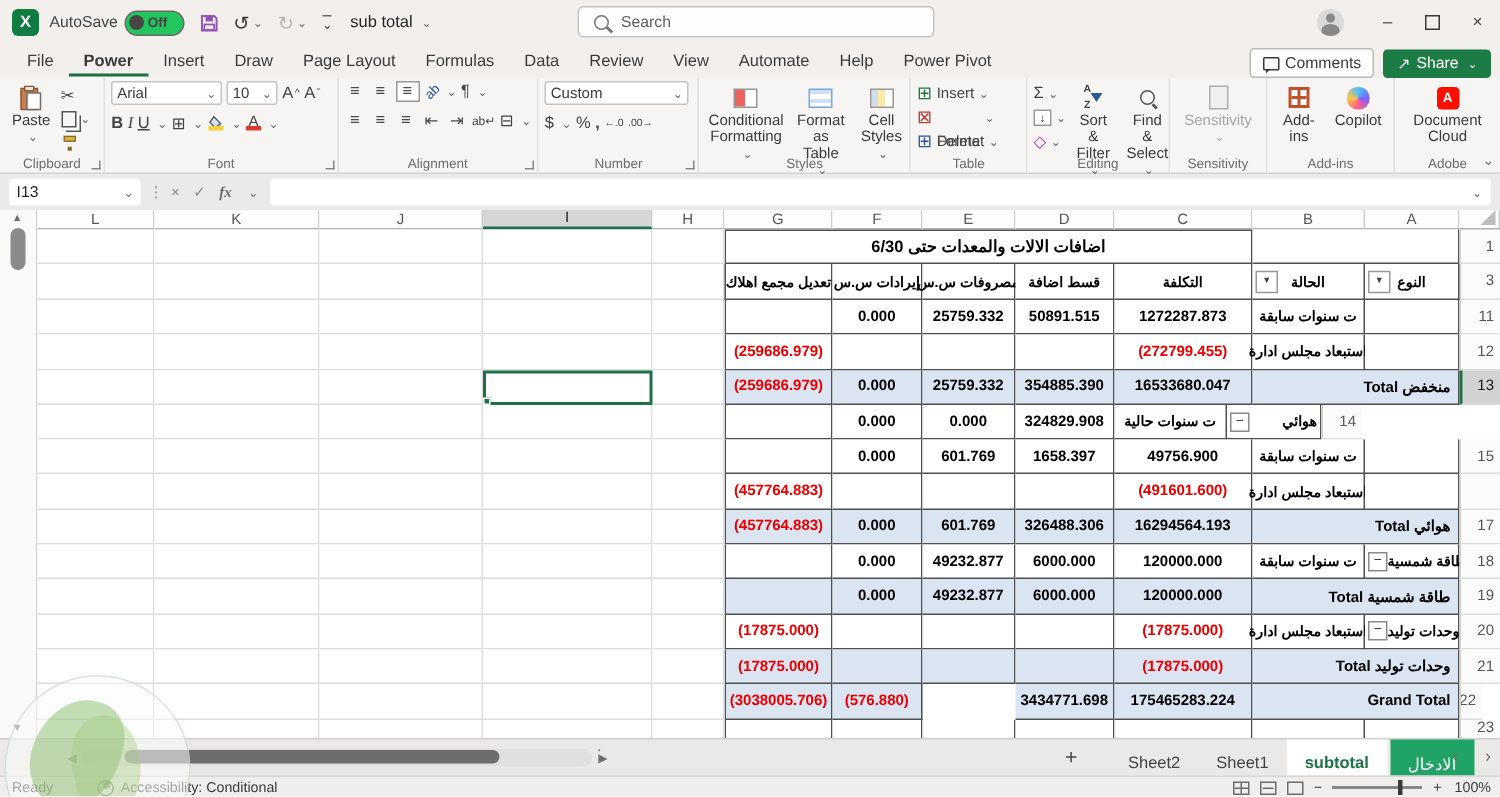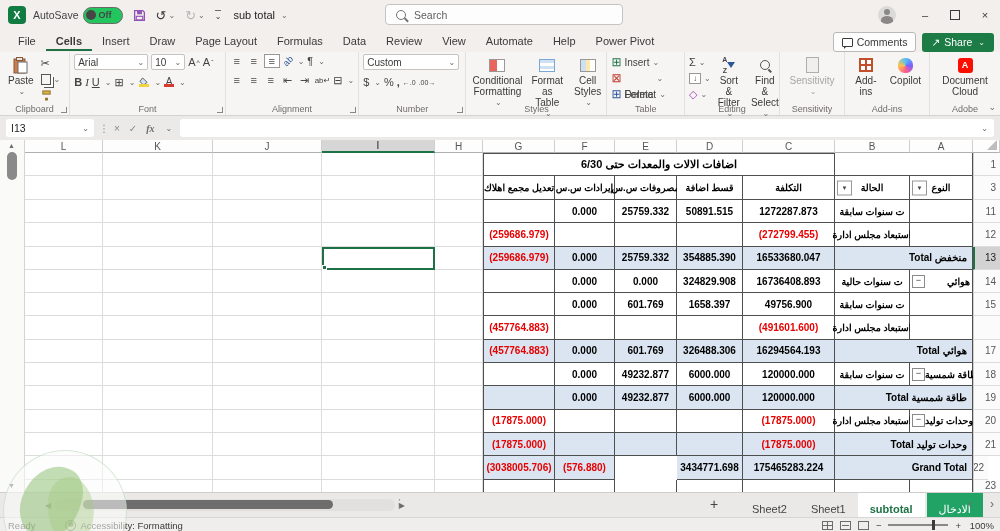--- a/index.html
+++ b/index.html
@@ -167,21 +167,21 @@
       <span class="wbtn">
           <span class="restore"></span>
         </span>
       <span class="wbtn">×</span>
     </div>
   </div>
 
   <div class="menubar">
     <div class="mtabs">
         <div class="mtab">File</div>
-        <div class="mtab active">Cells</div>
+        <div class="mtab active">Power</div>
         <div class="mtab">Insert</div>
         <div class="mtab">Draw</div>
         <div class="mtab">Page Layout</div>
         <div class="mtab">Formulas</div>
         <div class="mtab">Data</div>
         <div class="mtab">Review</div>
         <div class="mtab">View</div>
         <div class="mtab">Automate</div>
         <div class="mtab">Help</div>
         <div class="mtab">Power Pivot</div>
@@ -594,23 +594,20 @@
           </div>
           <div class="tc" style="width: 60px;">
             <span dir="ltr">0.000</span>
           </div>
           <div class="tc" style="width: 62px;">
             <span dir="ltr">0.000</span>
           </div>
           <div class="tc" style="width: 66px;">
             <span dir="ltr">324829.908</span>
           </div>
-          <div class="tc" style="width: 92px;">
-            <span dir="ltr">16736408.893</span>
-          </div>
           <div class="tc ar" style="width: 75px; font-size: 9.5px;">ت سنوات حالية</div>
           <div class="tc acell" style="width: 63px;">
             <div class="obox">−</div>
             <span class="artxt" style="font-size: 9.5px;">هوائي</span>
           </div>
           <div class="rn" style="width: 27px;">14</div>
         </div>
         <div class="xrow" style="height: 23.3px;">
           <div class="oc" style="width: 78px;"></div>
           <div class="oc" style="width: 110px;"></div>
@@ -854,21 +851,21 @@
     <div class="tabnav">
       <span>‹</span>
       <span>›</span>
     </div>
   </div>
 
   <div class="statusbar">
     <span class="sready">Ready</span>
     <span class="sacc">
       <span class="accico">✽</span>
-      <span>Accessibility: Formatting</span>
+      <span>Accessibility: Conditional</span>
     </span>
     <span class="sright">
       <span class="vico grid2"></span>
       <span class="vico page"></span>
       <span class="vico"></span>
       <span>−</span>
       <span class="ztrack">
           <span class="zthumb"></span>
         </span>
       <span>+</span>

